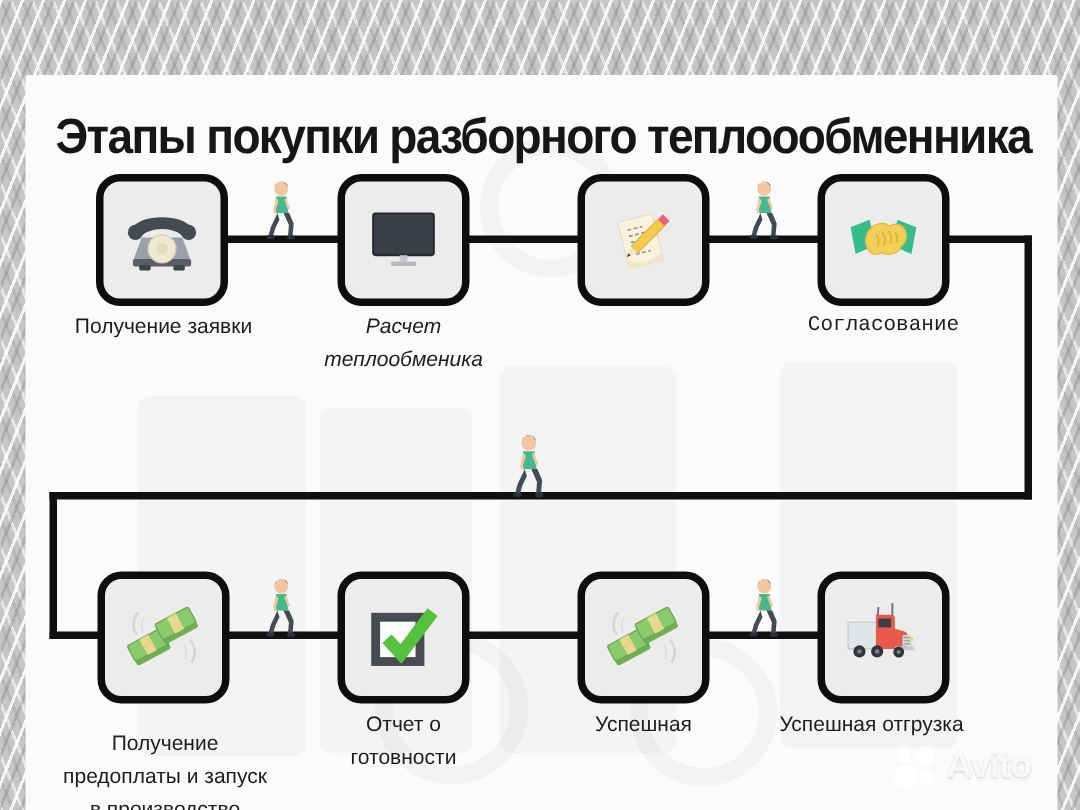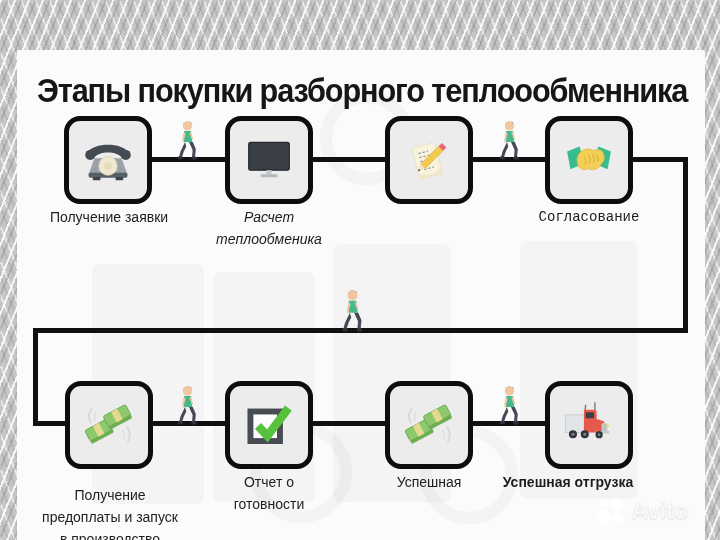--- a/index.html
+++ b/index.html
@@ -228,21 +228,21 @@
     <div class="label" style="left:-3px;top:156px;">Получение заявки</div>
     <div class="label" style="left:157px;top:156px;font-style:italic;">Расчет
 теплообменика</div>
     <div class="label" style="left:477px;top:156px;font-family:Liberation Mono, monospace;">Согласование</div>
     <div class="label" style="left:-2px;top:434px;">Получение
 предоплаты и запуск
 в производство</div>
     <div class="label" style="left:157px;top:421px;">Отчет о
 готовности</div>
     <div class="label" style="left:317px;top:421px;">Успешная</div>
-    <div class="label" style="left:456px;top:421px;font-weight:bold;">Успешная отгрузка</div>
+    <div class="label" style="left:469px;top:421px;">Успешная отгрузка</div>
   </div>
 
   <div class="watermark">
     <svg width="34" height="34" viewBox="0 0 36 36">
       <circle cx="9" cy="10" r="5" fill="rgba(255,255,255,.88)"></circle>
       <circle cx="24" cy="11" r="7" fill="rgba(255,255,255,.88)"></circle>
       <circle cx="10" cy="25" r="8" fill="rgba(255,255,255,.88)"></circle>
       <circle cx="25" cy="26" r="5" fill="rgba(255,255,255,.88)"></circle>
     </svg>
     <span>Avito</span>

